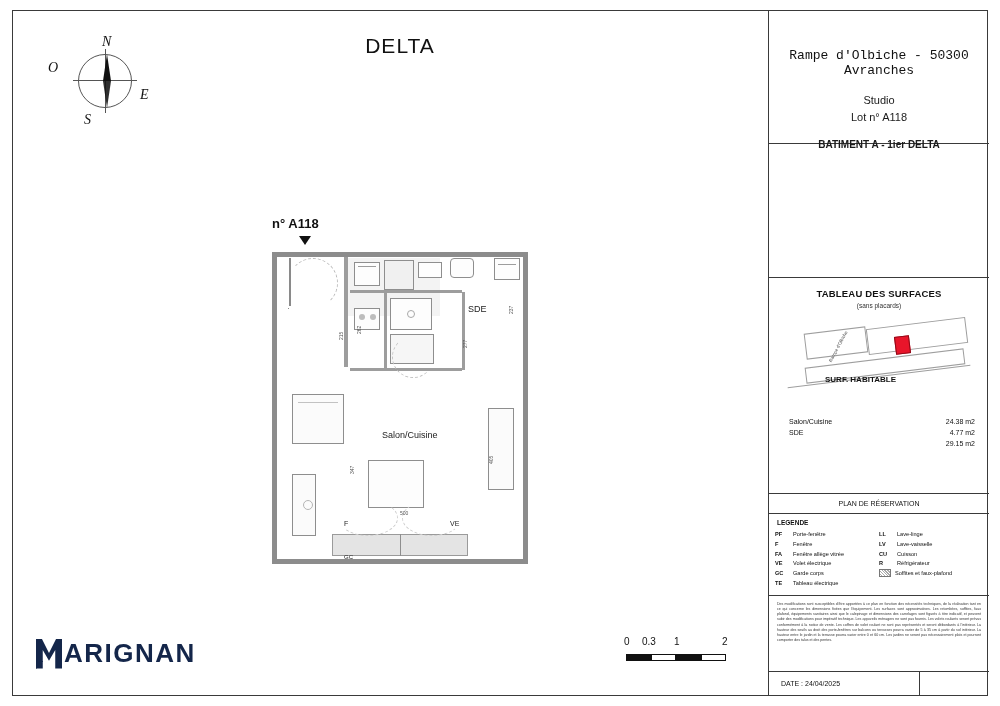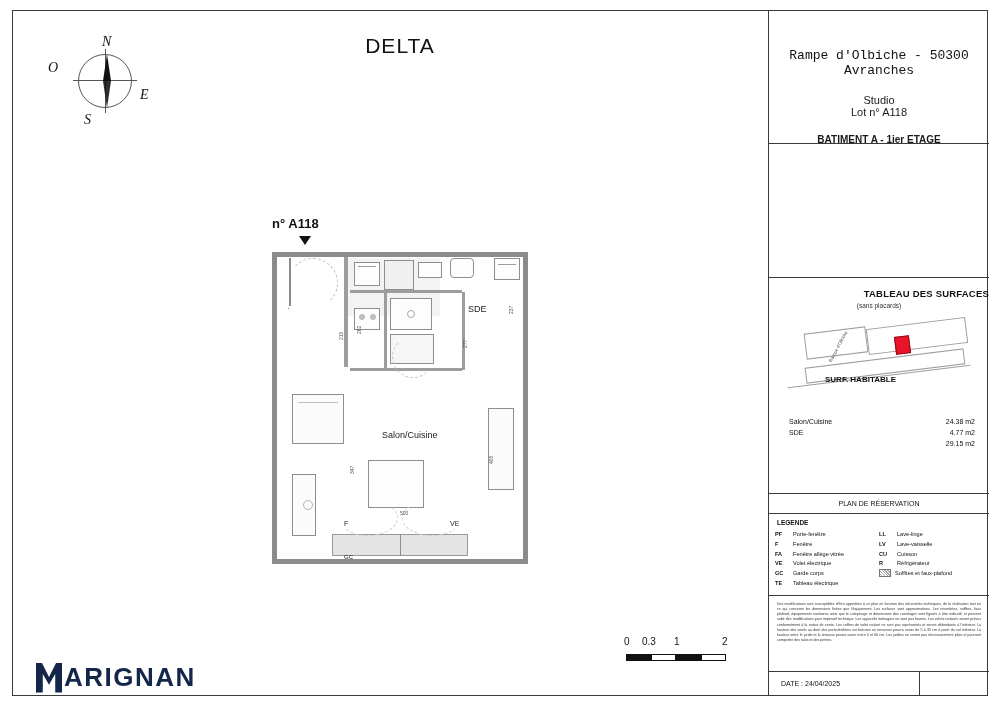--- a/index.html
+++ b/index.html
@@ -166,28 +166,28 @@
   }
   .panel-sec {
     position: absolute;
     left: 0; width: 220px;
     border-bottom: 1px solid #3a3a3a;
     box-sizing: border-box;
   }
   .addr-block { top: 0; height: 134px; padding-top: 38px; text-align: center; }
   .addr-line { font-size: 13px; color: #111; font-family: Liberation Mono, monospace; }
   .addr-type { font-size: 11px; margin-top: 16px; text-align: center; }
-  .addr-lot { font-size: 11px; }
+  .addr-lot { font-size: 11px; margin-top: 5px; }
   .addr-bat { font-size: 10px; font-weight: bold; margin-top: 16px; }
 
   .key-block { top: 134px; height: 134px; }
 
   .surf-block { top: 268px; height: 216px; }
   .surf-title {
-    text-align: right;
+    text-align: center;
     font-size: 9.5px;
     font-weight: bold;
     color: #111;
     margin-top: 10px;
     letter-spacing: .2px;
   }
   .surf-sub {
     text-align: center;
     font-size: 6.5px;
     color: #333;
@@ -289,21 +289,21 @@
   .date-sep {
     position: absolute;
     left: 150px; top: 0;
     width: 1px; height: 24px;
     background: #3a3a3a;
   }
 
   
   .logo {
     position: absolute;
-    left: 36px; top: 662px;
+    left: 36px; top: 638px;
     display: flex;
     align-items: center;
   }
   .logo .mark {
     width: 26px; height: 30px;
     background:
       linear-gradient(to bottom right, transparent 49.5%, #14264a 49.5%, #14264a 50.5%, transparent 50.5%),
       #14264a;
     position: relative;
     margin-right: 2px;
@@ -421,21 +421,21 @@
     <div class="dim vert" style="left:216px; top:212px;">405</div>
     <div class="dim" style="left:128px; top:258px;">500</div>
   </div>
 
   <div class="panel">
 
     <div class="panel-sec addr-block">
       <div class="addr-line">Rampe d'Olbiche - 50300 Avranches</div>
       <div class="addr-type">Studio</div>
       <div class="addr-lot">Lot n° A118</div>
-      <div class="addr-bat">BATIMENT A - 1ier ETAGE</div>
+      <div class="addr-bat">BATIMENT A - 1ier DELTA</div>
     </div>
 
     <div class="panel-sec key-block"></div>
 
     <div class="panel-sec surf-block">
       <div class="surf-title">TABLEAU DES SURFACES</div>
       <div class="surf-sub">(sans placards)</div>
 
       <div class="mini-plan">
         <div class="mini-band" style="left:22px; top:16px; width:62px; height:26px; transform:rotate(-7deg);"></div>

